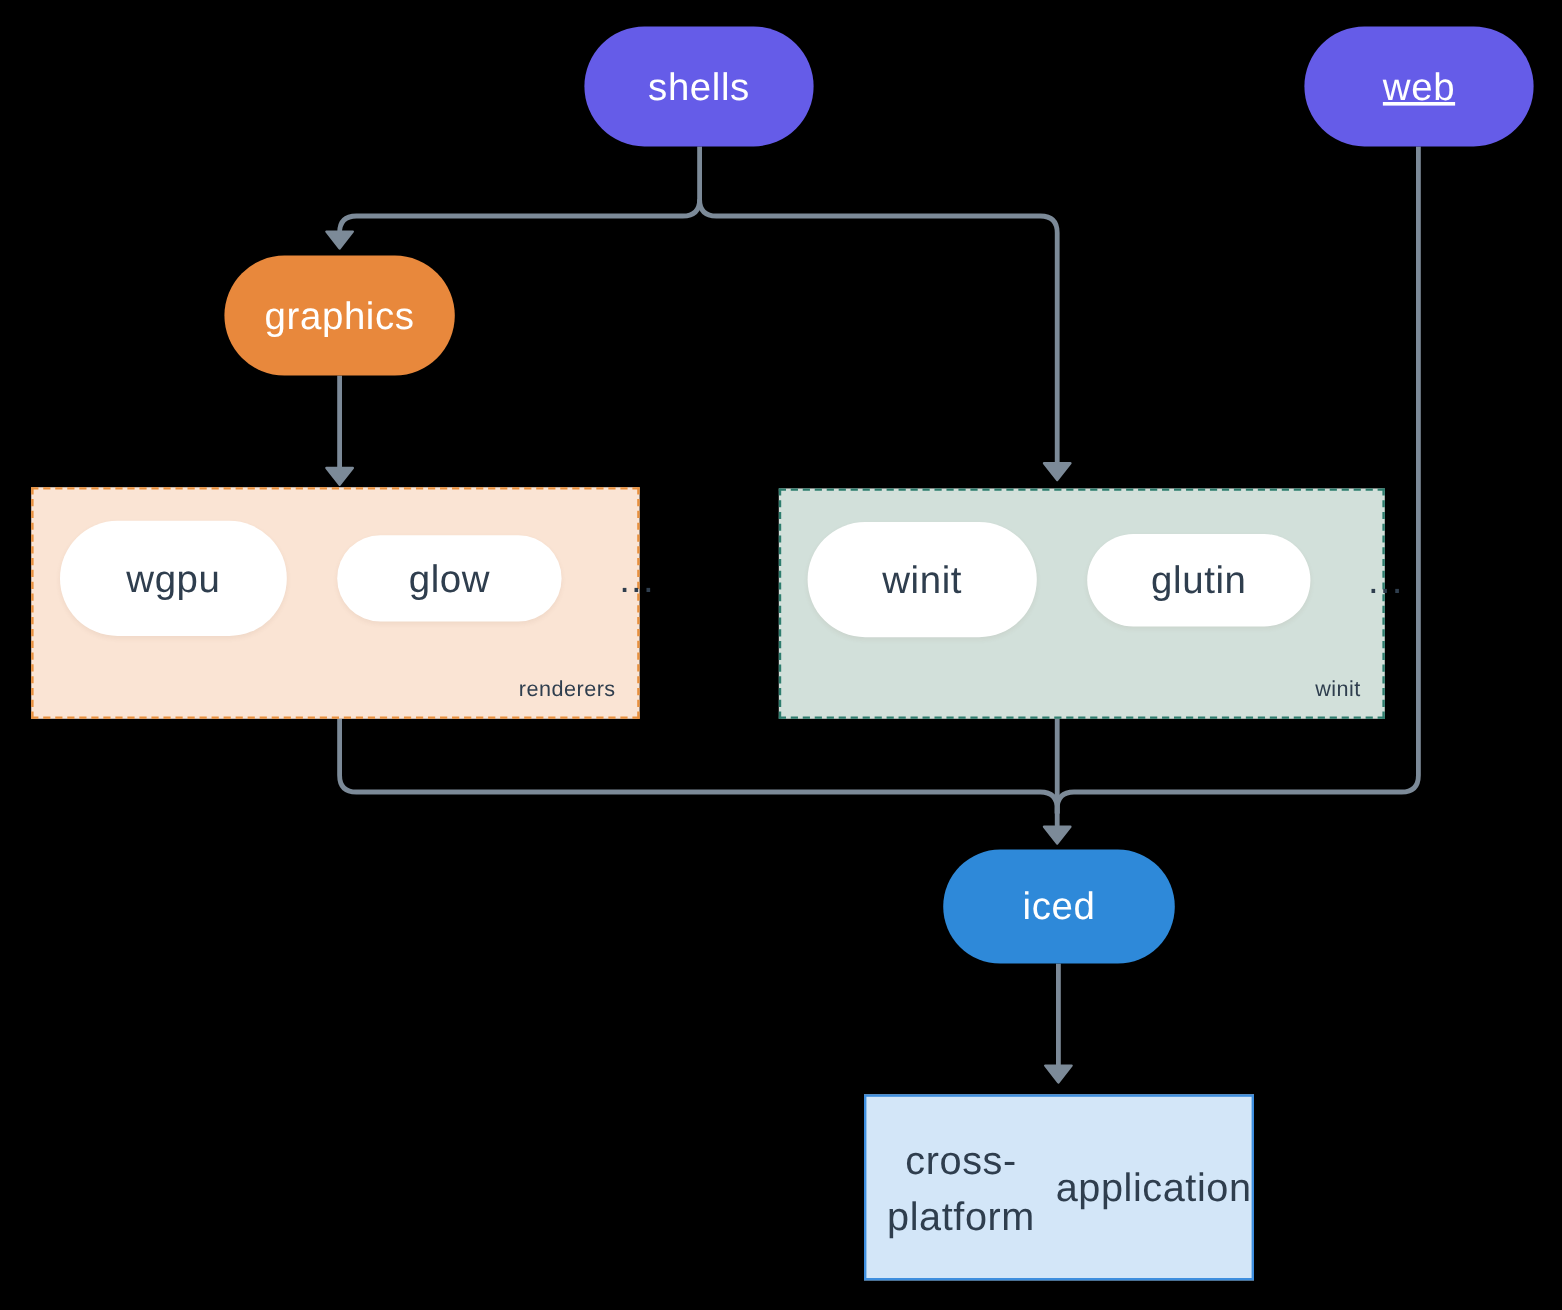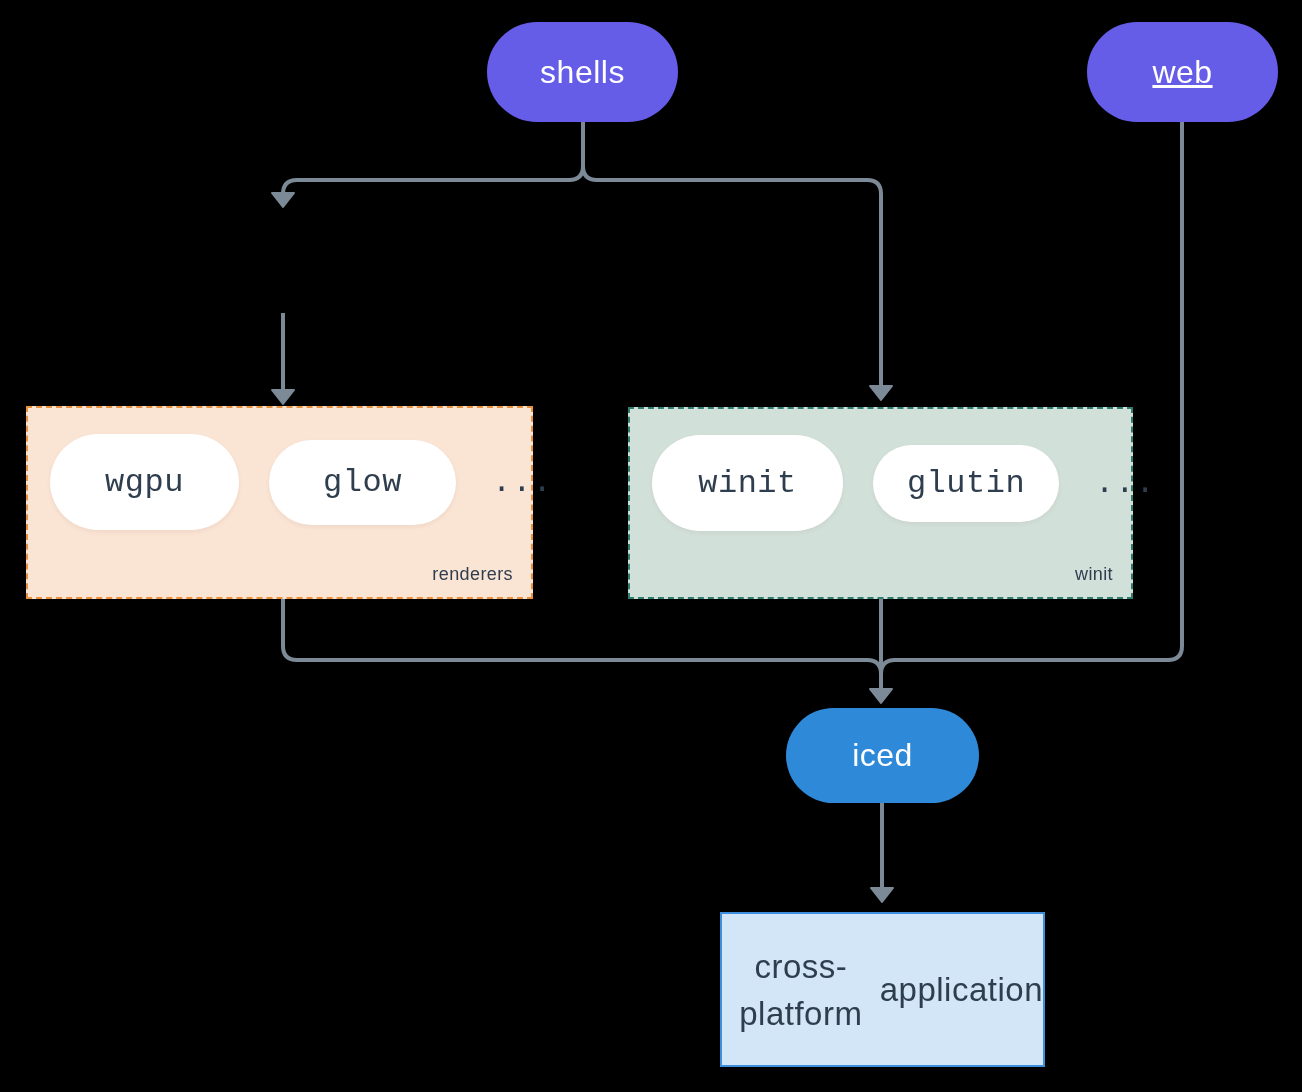--- a/index.html
+++ b/index.html
@@ -25,44 +25,44 @@
   }
   .pill.purple{background:var(--purple);color:var(--text_light);}
   .pill.orange{background:var(--orange);color:var(--text_light);}
   .pill.blue{background:var(--blue);color:var(--text_light);}
   .pill.white{
     background:#ffffff;color:var(--text_dark);border-radius:48px;
     box-shadow:0 2px 4px rgba(120,80,50,0.08);
   }
   .group-box{position:absolute;z-index:2;}
   .group-box .row{
-    position:absolute;left:22px;top:26px;display:flex;align-items:center;gap:30px;height:96px;font-family:Liberation Mono, monospace;
+    position:absolute;left:22px;top:26px;display:flex;align-items:center;gap:42px;height:96px;
   }
   .group-box .row .pill{position:static;}
   .ellipsis{font-size:32px;font-weight:500;color:var(--text_dark);letter-spacing:1px;padding-left:6px;}
   .group-label{
     position:absolute;right:18px;bottom:12px;font-size:18px;color:var(--text_dark);letter-spacing:.4px;
   }
   .renderers-box{background:var(--peach_fill);border:2px dashed var(--peach_border);}
-  .shells-box{background:var(--sage_fill);border:2px dashed var(--sage_border);}
+  .shells-box{background:var(--sage_fill);border:2px dashed var(--sage_border);margin-left:21px;}
   .app-box{
     position:absolute;z-index:2;left:720px;top:912px;width:325px;height:155px;
     background:var(--app_fill);border:2px solid var(--app_border);
     display:flex;flex-direction:row;align-items:center;justify-content:center;
     color:var(--text_dark);font-size:33px;line-height:47px;letter-spacing:.5px;text-align:center;
   }
   
   #node-native{left:487px;top:22px;width:191px;height:100px;}
   #node-web{left:1087px;top:22px;width:191px;height:100px;text-decoration:underline;}
   #node-graphics{left:187px;top:213px;width:192px;height:100px;}
   #node-iced{left:786px;top:708px;width:193px;height:95px;}
   #group-renderers{left:26px;top:406px;width:507px;height:193px;}
   #group-shells{left:628px;top:407px;width:505px;height:192px;}
   .wpill-a{width:189px;height:96px;}
-  .wpill-b{width:187px;height:85px;justify-content:center;}
+  .wpill-b{width:187px;height:72px;justify-content:center;}
   .wpill-c{width:191px;height:96px;}
   .wpill-d{width:186px;height:77px;}
 </style>
 </head>
 <body>
 
 <div class="stage">
 
   <svg class="edges" viewBox="0 0 1302 1092">
     <path class="edge" d="M 583 122 L 583 166 Q 583 180 569 180 L 297 180 Q 283 180 283 194 L 283 200"></path>
@@ -80,20 +80,23 @@
   </svg>
 
   <div class="pill purple" id="node-native">
     <span>shells</span>
   </div>
 
   <div class="pill purple" id="node-web">
     <span>web</span>
   </div>
 
+  <div class="pill orange" id="node-graphics">
+    <span>graphics</span>
+  </div>
 
   <div class="group-box renderers-box" id="group-renderers">
     <div class="row">
       <div class="pill white wpill-a">
         <span>wgpu</span>
       </div>
       <div class="pill white wpill-b">
         <span>glow</span>
       </div>
       <span class="ellipsis">...</span>

